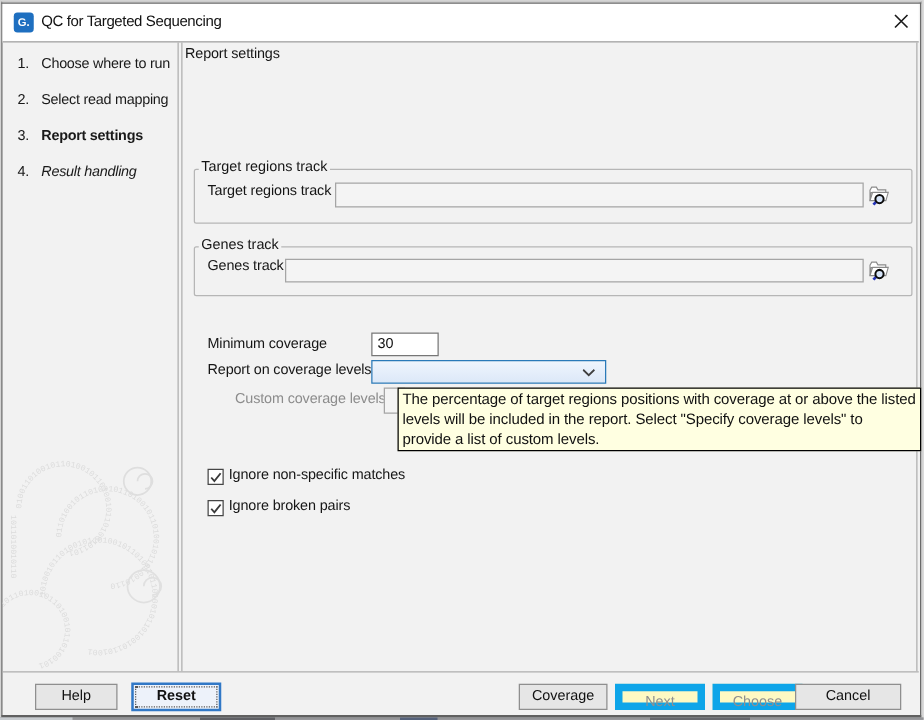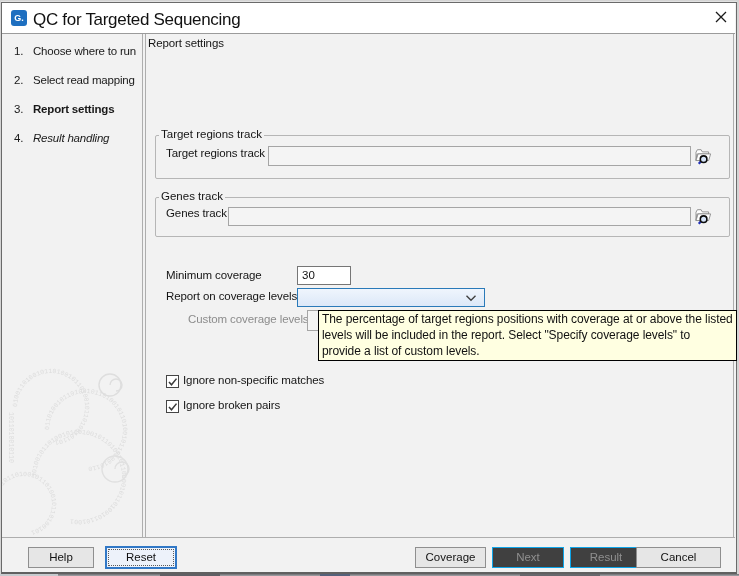--- a/index.html
+++ b/index.html
@@ -4,38 +4,38 @@
 <style>
   html,body{margin:0;padding:0;}
   body{width:739px;height:576px;overflow:hidden;font-family:"Liberation Sans",sans-serif;
        background:#d4d4d4;position:relative;}
   .abs{position:absolute;}
   #win{left:1px;top:1px;width:734px;height:570px;border:1px solid #6a6a6a;border-bottom:2px solid #606060;background:#f2f2f2;}
   
   #titlebar{left:0;top:0;width:733px;height:31px;background:#ffffff;border-bottom:1px solid #9b9b9b;}
   #appicon{left:9px;top:8px;width:16px;height:16px;background:#1e6fc0;border-radius:3px;
            color:#fff;font-size:9px;font-weight:bold;text-align:center;line-height:16px;}
-  #wtitle{left:31px;top:8px;font-size:17px;color:#111;letter-spacing:-0.3px;}
+  #wtitle{left:31px;top:8px;font-size:12px;color:#111;letter-spacing:-0.3px;}
   
   .sstep{font-size:11.5px;color:#191919;letter-spacing:-0.2px;}
   .snum{position:absolute;left:12px;}
   .slab{position:absolute;left:31px;}
   
   .vline{width:1px;background:#aeaeae;}
   .hline{height:1px;background:#aeaeae;}
   
   .group{border:1px solid #b6b6b6;border-radius:2px;}
   .gtitle{position:absolute;top:-8px;left:3px;background:#f2f2f2;padding:0 2px;
           font-size:11.5px;color:#151515;white-space:nowrap;}
   .lab{font-size:11.5px;color:#151515;white-space:nowrap;letter-spacing:-0.1px;}
   .field{background:#f4f4f4;border:1px solid #a5a5a5;box-sizing:border-box;}
   
   .btn{box-sizing:border-box;height:21px;background:#e6e6e6;border:1px solid #8f8f8f;
        font-size:11.5px;color:#111;text-align:center;line-height:19px;}
-  .btn.dis{background:#404040;border:1px solid #0ea5e9;color:#8f8f8f;}
+  .btn.dis{background:#fef9c3;border:6px solid #0ea5e9;color:#8f8f8f;}
   .chk{width:13px;height:13px;background:#fff;border:1px solid #454545;box-sizing:border-box;}
 </style>
 </head>
 <body>
 <div class="abs" id="win">
 
   <div class="abs" id="titlebar"></div>
   <div class="abs" id="appicon">G.</div>
   <div class="abs" id="wtitle">QC for Targeted Sequencing</div>
   <svg class="abs" style="left:712px;top:8px" width="14" height="14">
@@ -137,26 +137,26 @@
 
   <div class="abs" style="left:316px;top:308px;width:419px;height:51px;background:#ffffe1;border:1px solid #000;box-sizing:border-box;z-index:5;">
     <div style="position:absolute;left:3px;top:-0.5px;font-size:12px;letter-spacing:-0.08px;line-height:16px;color:#111;white-space:nowrap">
       The percentage of target regions positions with coverage at or above the listed<br>
       levels will be included in the report. Select "Specify coverage levels" to<br>
       provide a list of custom levels.
     </div>
   </div>
 
   <div class="abs btn" style="left:26px;top:545px;width:66px">Help</div>
-  <div class="abs" style="left:103px;top:544px;width:72px;height:23px;box-sizing:border-box;border:2px solid #3178c6;background:#edf2fa;font-size:11.5px;color:#111;text-align:center;line-height:19px;">
+  <div class="abs" style="left:103px;top:544px;width:72px;height:23px;box-sizing:border-box;border:2px solid #3178c6;background:#edf2fa;font-size:11.5px;color:#111;text-align:center;line-height:19px;font-weight:bold;">
     <div style="position:absolute;left:2px;top:2px;right:2px;bottom:2px;outline:1px dotted #5a5a5a;"></div>Reset
   </div>
   <div class="abs btn" style="left:413px;top:545px;width:71px">Coverage</div>
   <div class="abs btn dis" style="left:490px;top:545px;width:72px">Next</div>
-  <div class="abs btn dis" style="left:568px;top:545px;width:72px">Result</div>
+  <div class="abs btn dis" style="left:568px;top:545px;width:72px">Choose</div>
   <div class="abs btn" style="left:634px;top:545px;width:85px">Cancel</div>
 </div>
 
 <div class="abs" style="left:1px;top:1px;width:736px;height:1px;background:#e2e2e2;"></div>
 <div class="abs" style="left:1px;top:2px;width:736px;height:1px;background:#6a6a6a;"></div>
 
 <div class="abs" style="left:0;top:574px;width:739px;height:1px;background:#7b7c80;"></div>
 <div class="abs" style="left:0;top:575px;width:739px;height:1px;background:#98989c;"></div>
 <div class="abs" style="left:0;top:574px;width:58px;height:2px;background:#c7cbcf;z-index:3"></div>
 <div class="abs" style="left:160px;top:574px;width:60px;height:2px;background:#5f6065;"></div>

